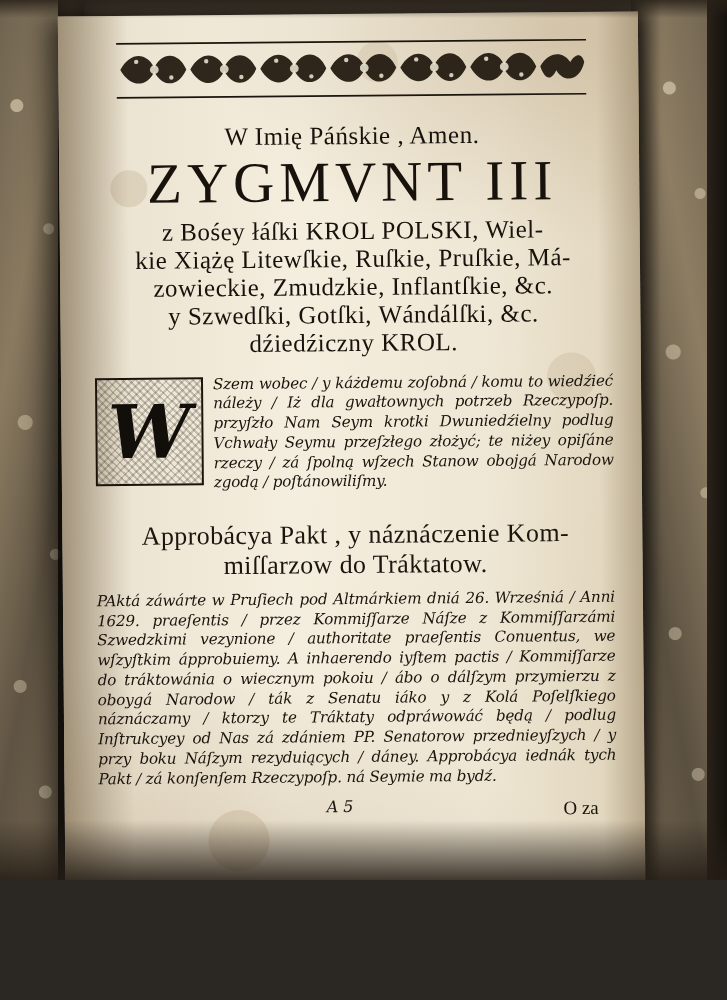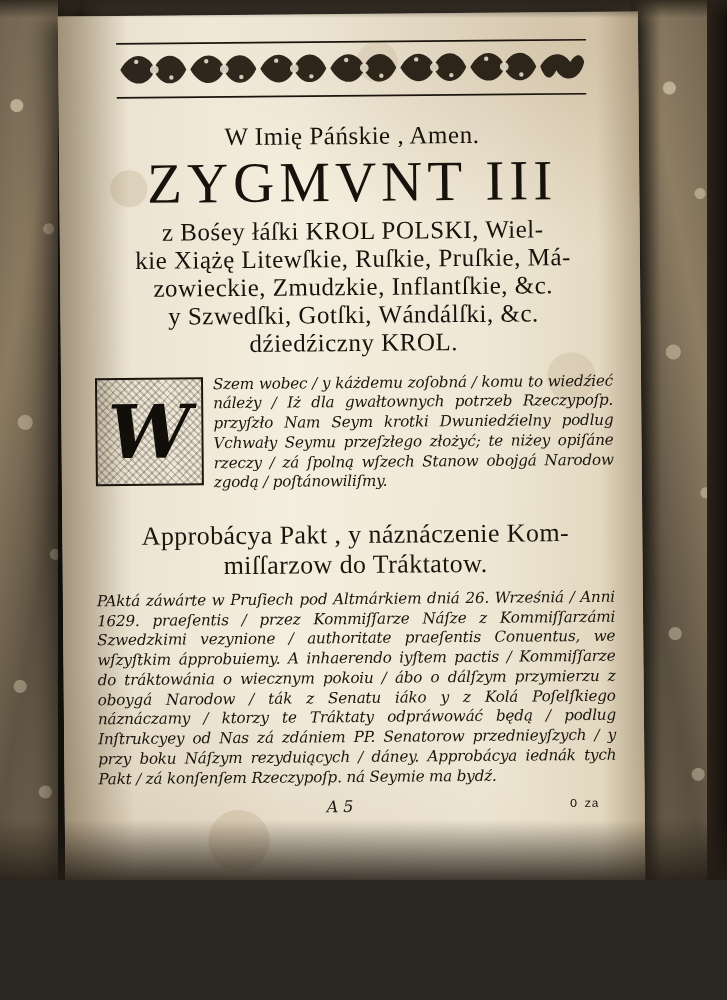--- a/index.html
+++ b/index.html
@@ -218,23 +218,23 @@
   }
   .signature {
     position: absolute;
     left: 44%;
     top: 0;
   }
   .catchword {
     position: absolute;
     right: 18px;
     top: 2px;
-    font-family: Liberation Mono, monospace;
+    font-family: Liberation Serif, serif;
     font-style: normal;
-    font-size: 12px;
+    font-size: 19px;
   }
 
   
   .gutter-shade {
     position: absolute;
     left: 0; top: 0; bottom: 0; width: 70px;
     background: linear-gradient(90deg, rgba(90,70,44,0.45), rgba(90,70,44,0));
     pointer-events: none;
   }
   .edge-shade {

